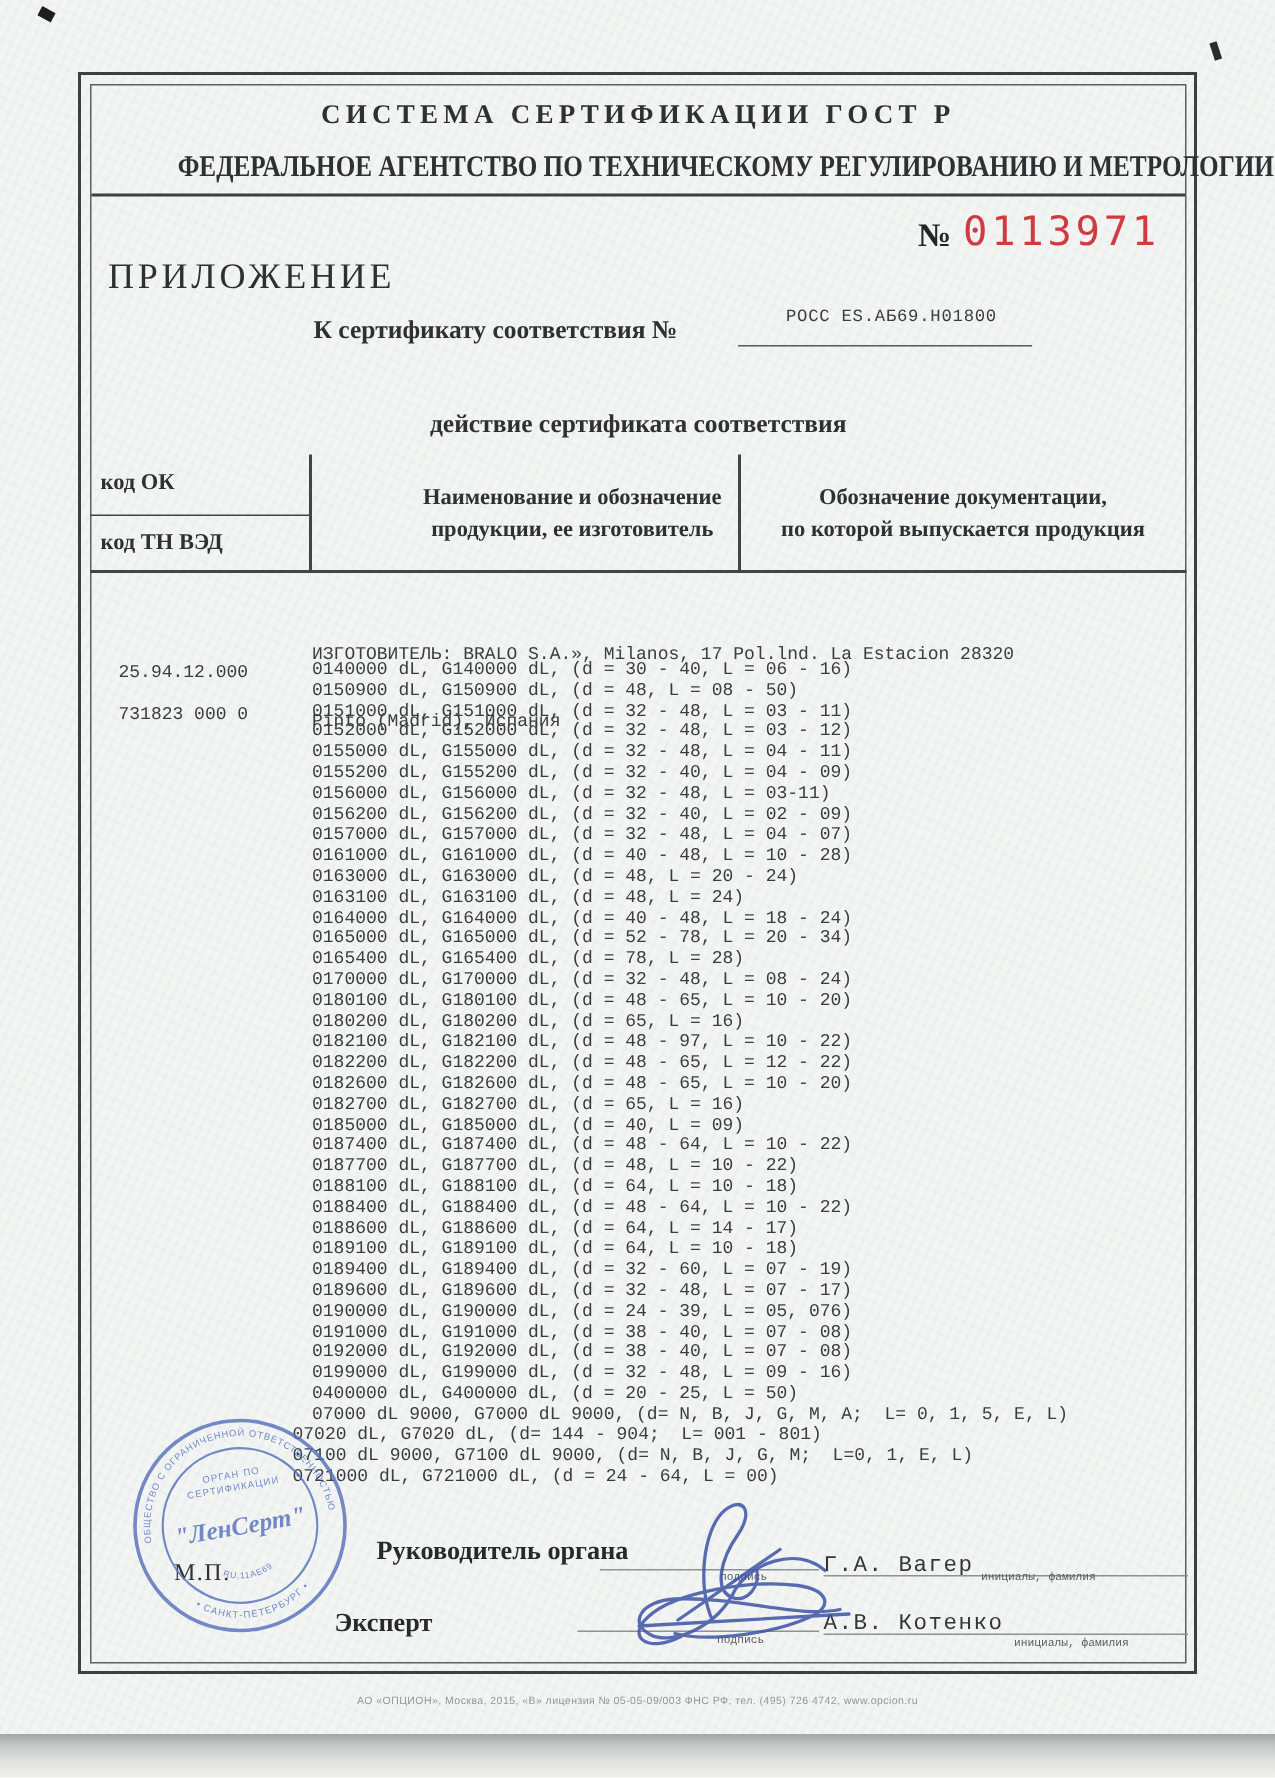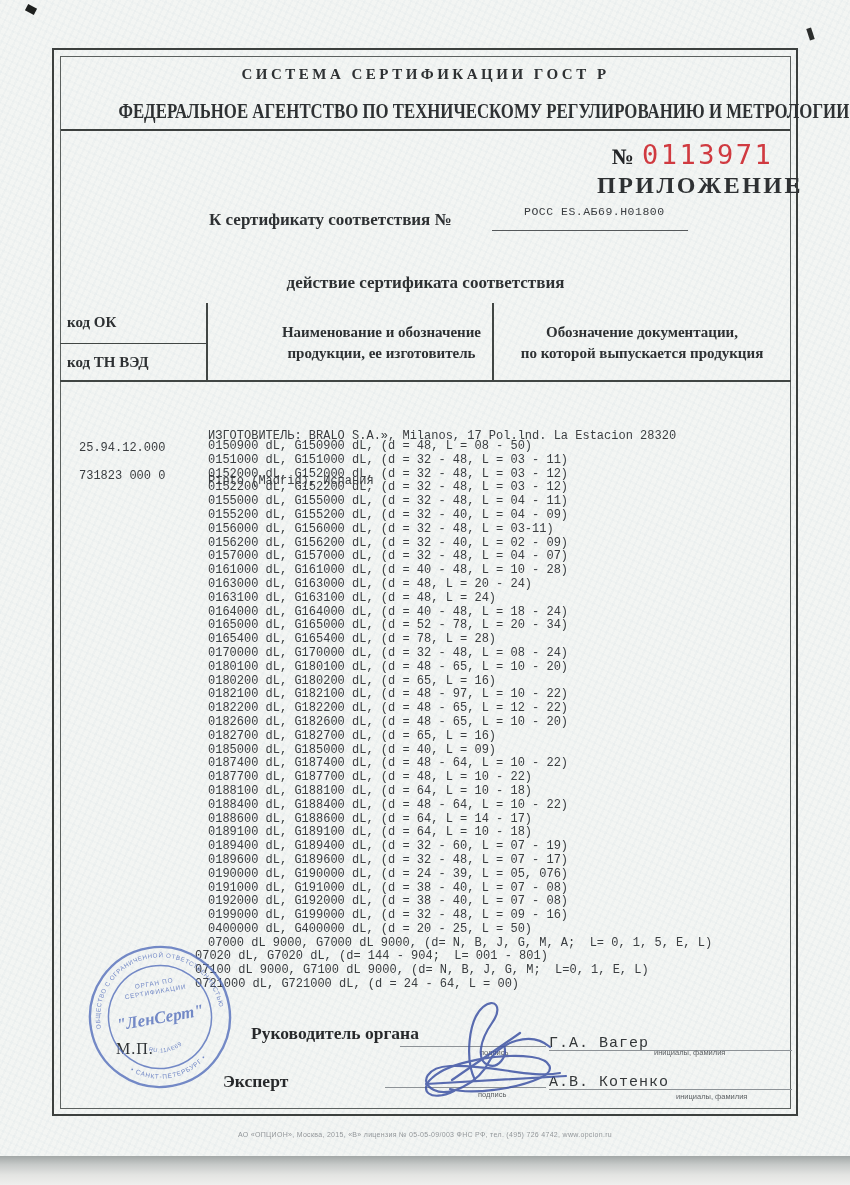--- a/index.html
+++ b/index.html
@@ -12,25 +12,25 @@
       repeating-linear-gradient(25deg, rgba(168,190,204,.05) 0 2px, rgba(0,0,0,0) 2px 7px);
     font-family:"Liberation Serif","DejaVu Serif",serif;
     color:#2e3133;
   }
   .abs{position:absolute;}
   
   .frame-outer{left:52px;top:48px;width:746px;height:1068px;border:2.5px solid #3c403e;box-sizing:border-box;}
   .frame-inner{left:60px;top:56px;width:731px;height:1053px;border:1.4px solid #5c615f;box-sizing:border-box;}
   .hr-header{left:61px;top:129px;width:729px;height:2px;background:#3c403e;}
   
-  .title1{left:60px;top:66px;width:731px;text-align:center;font-weight:bold;font-size:15px;letter-spacing:3.5px;white-space:nowrap;}
+  .title1{left:60px;top:66px;width:731px;text-align:center;font-weight:bold;font-size:18px;letter-spacing:3.5px;white-space:nowrap;}
   .title2{left:60px;top:100px;width:731px;text-align:center;font-weight:bold;font-size:20px;white-space:nowrap;transform:scaleX(.84);transform-origin:50% 50%;}
   .no-sign{left:612px;top:144px;font-size:22px;font-weight:bold;color:#232527;}
   .no-value{left:642px;top:139px;font-family:"DejaVu Sans Mono","Liberation Mono",monospace;font-size:27px;letter-spacing:2.5px;color:#d03a40;}
-  .appendix-title{left:72px;top:172px;width:731px;text-align:right;font-weight:bold;font-size:24px;letter-spacing:2.5px;}
+  .appendix-title{left:72px;top:172px;width:731px;text-align:left;font-weight:normal;font-size:24px;letter-spacing:2.5px;}
   .cert-label{left:209px;top:210px;font-weight:bold;font-size:17px;}
   .cert-value{left:524px;top:205px;font-family:"Liberation Mono","DejaVu Sans Mono",monospace;font-size:11.5px;letter-spacing:.5px;color:#3a3d40;white-space:pre;}
   .cert-underline{left:492px;top:230px;width:196px;height:1px;background:#55595b;}
   .desc1{left:60px;top:252px;width:731px;text-align:center;font-weight:bold;font-size:17px;white-space:pre;}
   .desc2{left:60px;top:273px;width:731px;text-align:center;font-weight:bold;font-size:17px;}
   
   .thead{left:60px;top:303px;width:731px;height:79px;border-top:2px solid #41464
 
 4;border-bottom:2px solid #414644;box-sizing:border-box;}
   .tv1{left:206px;top:303px;width:1.6px;height:79px;background:#414644;}
@@ -44,21 +44,21 @@
   .code{font-size:12px;}
   .code-ok{left:79px;top:441px;}
   .code-tnved{left:79px;top:469px;}
   .product-list{left:208px;top:440px;z-index:1;}
   .prow{white-space:pre;height:13.8px;font:12px/13.8px "Liberation Mono","DejaVu Sans Mono",monospace;color:#3a3d40;}
   .prow:nth-child(n+38){margin-left:-13px;}
   .prow:nth-child(41){margin-left:-6px;}
   
   .sig-label{font-weight:bold;font-size:17.5px;color:#27292b;}
   .sig-line{height:0;border-bottom:1.2px solid #8d9296;}
-  .micro{font-family:Liberation Sans, sans-serif;font-size:7.5px;color:#5b5f62;padding-left:28px;}
+  .micro{font-family:Liberation Mono, monospace;font-size:7.5px;color:#5b5f62;padding-left:28px;}
   .sig-name{font-family:"Liberation Mono","DejaVu Sans Mono",monospace;font-size:15px;letter-spacing:1px;color:#343739;white-space:pre;}
   .mp{left:116px;top:1040px;font-size:16px;letter-spacing:1px;color:#2f3336;z-index:2;}
   
   .stamp{left:84px;top:941px;width:152px;height:152px;z-index:5;opacity:.82;pointer-events:none;}
   .autograph{left:380px;top:985px;width:230px;height:125px;z-index:6;pointer-events:none;}
   
   .footer{left:0;top:1131px;width:850px;text-align:center;font-family:"Liberation Sans","DejaVu Sans",sans-serif;font-size:7px;letter-spacing:.3px;color:#93979a;}
   .bottom-band{left:0;top:1156px;width:850px;height:29px;background:linear-gradient(180deg,#a2a7a6 0%,#c7cac9 30%,#e3e4e2 65%,#efefed 100%);}
   .speck-tl{left:26px;top:6px;width:10px;height:7px;background:#1d1f1e;transform:rotate(28deg);}
   .speck-tr{left:808px;top:28px;width:5px;height:12px;background:#2b2d2c;transform:rotate(-18deg);}
@@ -102,24 +102,24 @@
     <div>по которой выпускается продукция</div>
   </div>
 
   <div class="abs manufacturer mono">
     <div>ИЗГОТОВИТЕЛЬ: BRALO S.A.», Milanos, 17 Pol.lnd. La Estacion 28320</div>
     <div>Pinto (Madrid), Испания</div>
   </div>
   <div class="abs code code-ok mono">25.94.12.000</div>
   <div class="abs code code-tnved mono">731823 000 0</div>
   <div class="abs product-list">
+      <div class="prow">0140000 dL, G140000 dL, (d = 30 - 40, L = 06 - 16)</div>
       <div class="prow">0150900 dL, G150900 dL, (d = 48, L = 08 - 50)</div>
       <div class="prow">0151000 dL, G151000 dL, (d = 32 - 48, L = 03 - 11)</div>
       <div class="prow">0152000 dL, G152000 dL, (d = 32 - 48, L = 03 - 12)</div>
-      <div class="prow">0152200 dL, G152200 dL, (d = 32 - 48, L = 03 - 12)</div>
       <div class="prow">0155000 dL, G155000 dL, (d = 32 - 48, L = 04 - 11)</div>
       <div class="prow">0155200 dL, G155200 dL, (d = 32 - 40, L = 04 - 09)</div>
       <div class="prow">0156000 dL, G156000 dL, (d = 32 - 48, L = 03-11)</div>
       <div class="prow">0156200 dL, G156200 dL, (d = 32 - 40, L = 02 - 09)</div>
       <div class="prow">0157000 dL, G157000 dL, (d = 32 - 48, L = 04 - 07)</div>
       <div class="prow">0161000 dL, G161000 dL, (d = 40 - 48, L = 10 - 28)</div>
       <div class="prow">0163000 dL, G163000 dL, (d = 48, L = 20 - 24)</div>
       <div class="prow">0163100 dL, G163100 dL, (d = 48, L = 24)</div>
       <div class="prow">0164000 dL, G164000 dL, (d = 40 - 48, L = 18 - 24)</div>
       <div class="prow">0165000 dL, G165000 dL, (d = 52 - 78, L = 20 - 34)</div>

